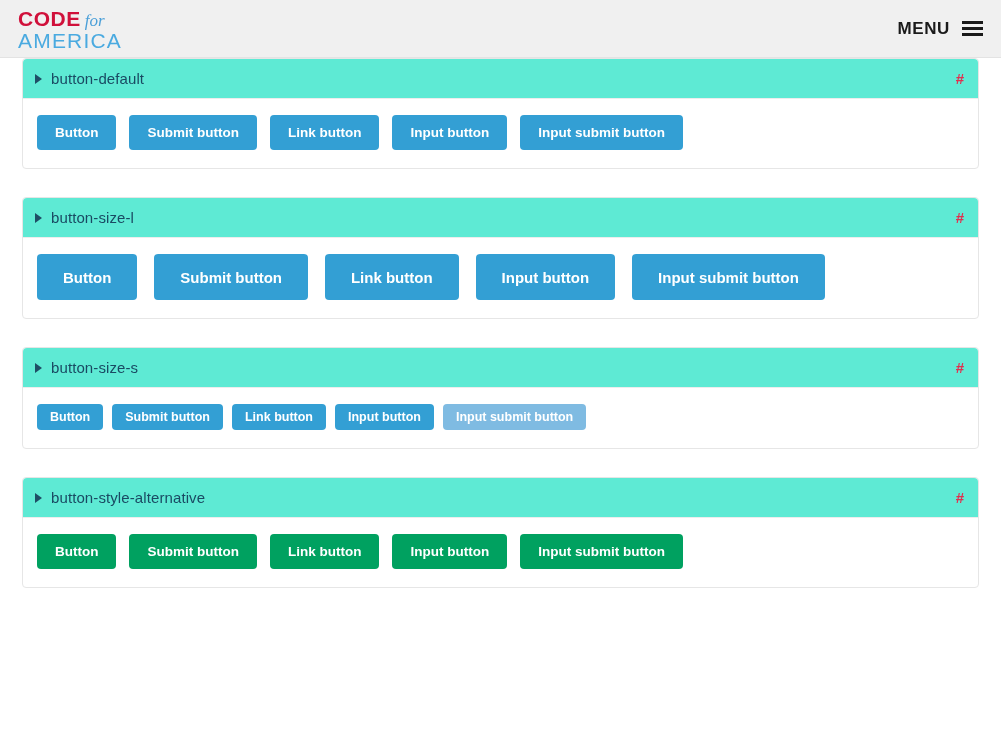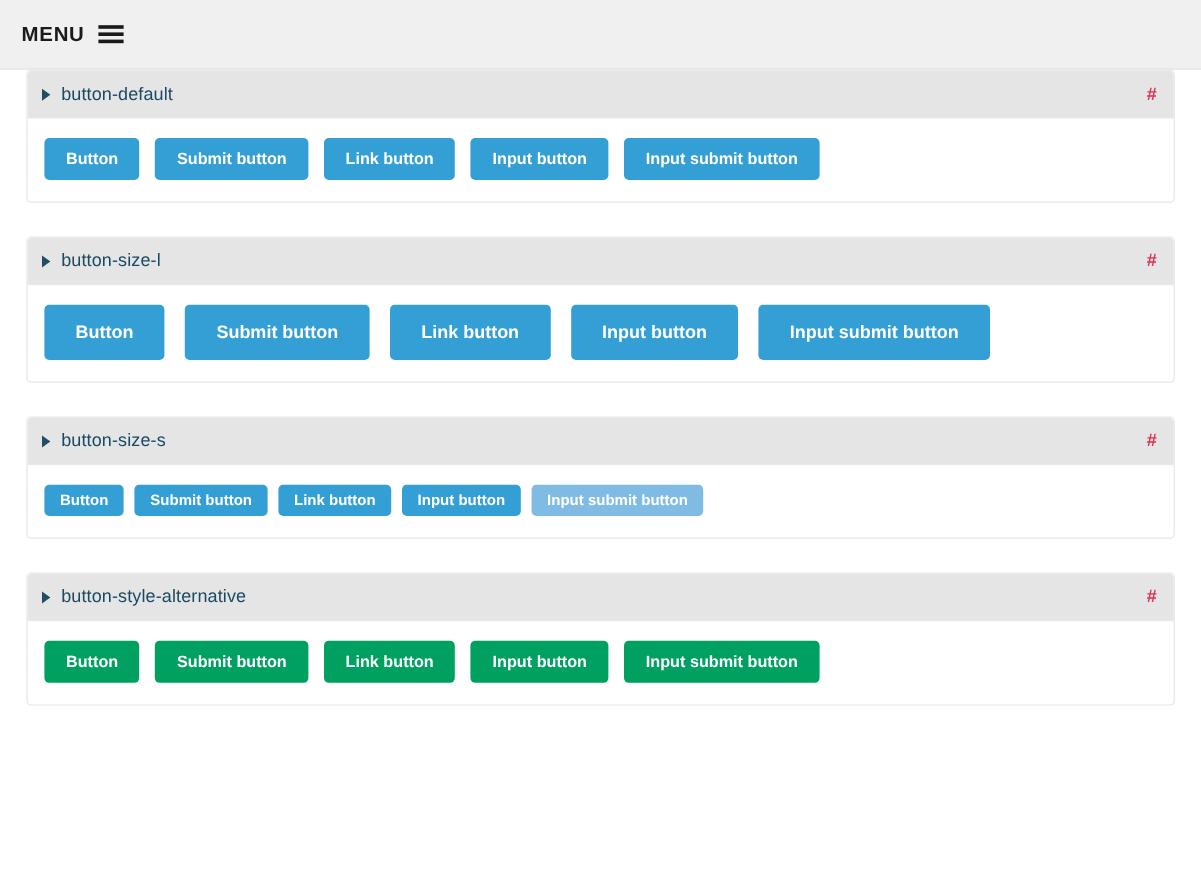--- a/index.html
+++ b/index.html
@@ -99,21 +99,21 @@
 
   
   .panel {
     border: 1px solid #e6e6e6;
     border-radius: 4px;
     background: #ffffff;
     margin-bottom: 28px;
   }
 
   .panel-header {
-    background: #e5e5e5;
+    background: #5eead4;
     border-bottom: 1px solid #ededed;
     padding: 11px 14px 11px 12px;
     display: flex;
     align-items: center;
     justify-content: space-between;
     border-radius: 4px 4px 0 0;
   }
   .panel-header-left {
     display: flex;
     align-items: center;
@@ -188,20 +188,27 @@
   .btn-alt { background: #00a160; }
   .btn-muted { background: #7fbbe2; }
 
   .panel-body .btn:last-child { margin-right: 12px; }
 </style>
 </head>
 <body>
 
 <div class="site-header">
 
+  <div class="logo">
+    <div class="logo-row1">
+      <span class="logo-code">CODE</span>
+      <span class="logo-for">for</span>
+    </div>
+    <span class="logo-america">AMERICA</span>
+  </div>
 
   <div class="menu-toggle">
     <span class="menu-label">MENU</span>
     <span class="hamburger">
       <span></span>
         <span></span>
         <span></span>
     </span>
   </div>
 

